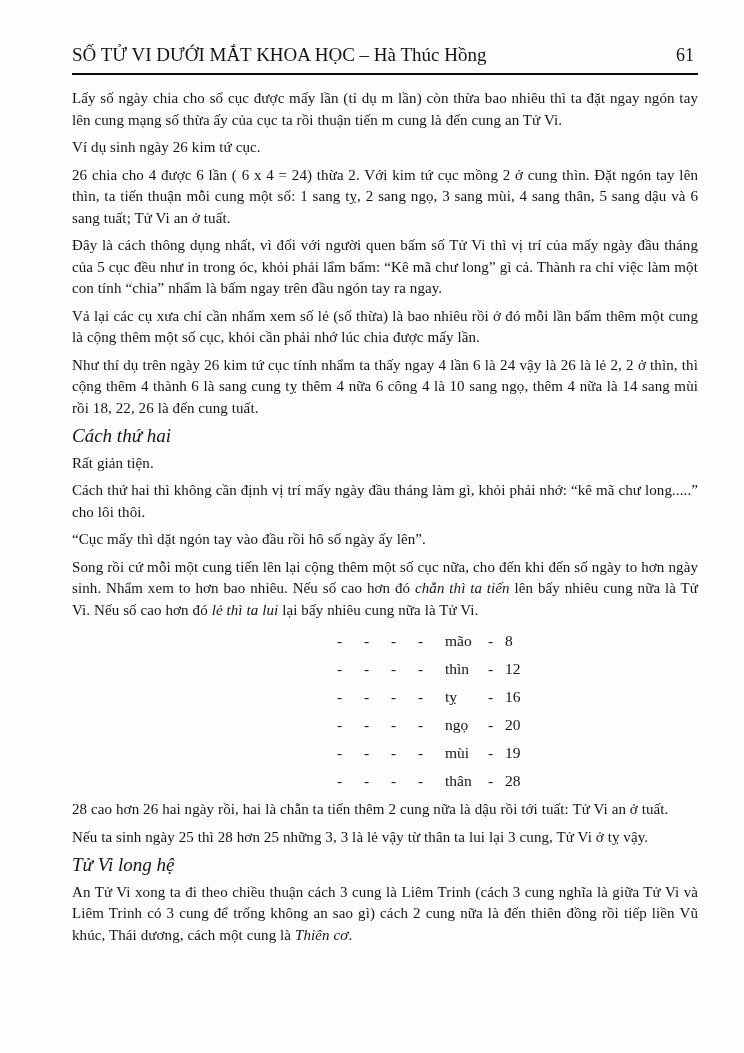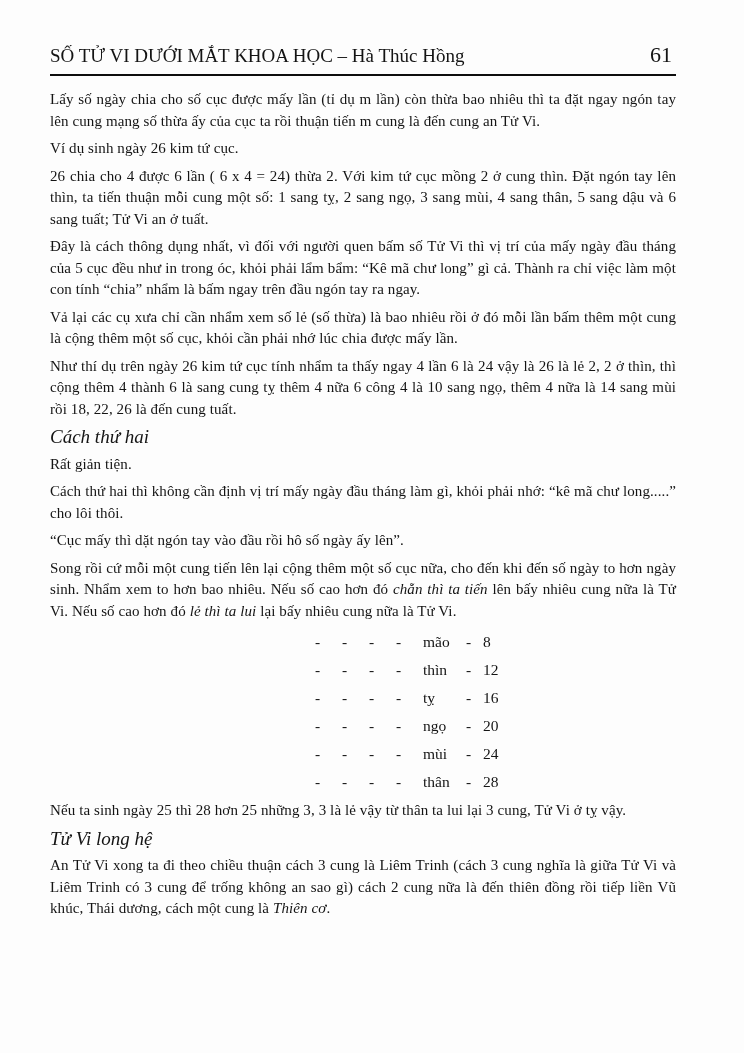--- a/index.html
+++ b/index.html
@@ -12,37 +12,37 @@
     width: 744px;
     height: 1053px;
     background: #fdfdfd;
     font-family: "Liberation Serif", "DejaVu Serif", serif;
     color: #141414;
     overflow: hidden;
     box-sizing: border-box;
   }
   .content {
     position: absolute;
-    left: 50px;
+    left: 72px;
     top: 44px;
     width: 626px;
   }
   .hdr {
     display: flex;
     justify-content: space-between;
     align-items: baseline;
     font-size: 19px;
     line-height: 22px;
     border-bottom: 2px solid #0d0d0d;
     padding-bottom: 7px;
     margin-bottom: 13px;
     white-space: nowrap;
   }
   .hdr .pagenum {
-    font-size: 22px;
+    font-size: 18px;
     padding-right: 4px;
   }
   p.body-par {
     font-size: 15px;
     line-height: 21.5px;
     margin: 0 0 6px 0;
     text-align: justify;
     letter-spacing: 0.1px;
   }
   p.single {
@@ -139,33 +139,34 @@
           <span class="d2">-</span>
           <span class="val">20</span>
       </div>
       <div class="seq-row">
         <span class="d">-</span>
           <span class="d">-</span>
           <span class="d">-</span>
           <span class="d">-</span>
           <span class="lbl">mùi</span>
           <span class="d2">-</span>
-          <span class="val">24</span>
+          <span class="val">19</span>
       </div>
       <div class="seq-row">
         <span class="d">-</span>
           <span class="d">-</span>
           <span class="d">-</span>
           <span class="d">-</span>
           <span class="lbl">thân</span>
           <span class="d2">-</span>
           <span class="val">28</span>
       </div>
     </div>
 
+    <p class="body-par">28 cao hơn 26 hai ngày rồi, hai là chẵn ta tiến thêm 2 cung nữa là dậu rồi tới tuất: Tử Vi an ở tuất.</p>
     <p class="body-par">Nếu ta sinh ngày 25 thì 28 hơn 25 những 3, 3 là lẻ vậy từ thân ta lui lại 3 cung, Tử Vi ở tỵ vậy.</p>
 
     <p class="heading-italic">Tử Vi long hệ</p>
 
     <p class="body-par"><span>An Tử Vi xong ta đi theo chiều thuận cách 3 cung là Liêm Trinh (cách 3 cung nghĩa là giữa Tử Vi và Liêm Trinh có 3 cung để trống không an sao gì) cách 2 cung nữa là đến thiên đồng rồi tiếp liền Vũ khúc, Thái dương, cách một cung là </span><em class="inl">Thiên cơ</em><span>.</span></p>
 
   </div>
 </div>
 
 </body></html>

